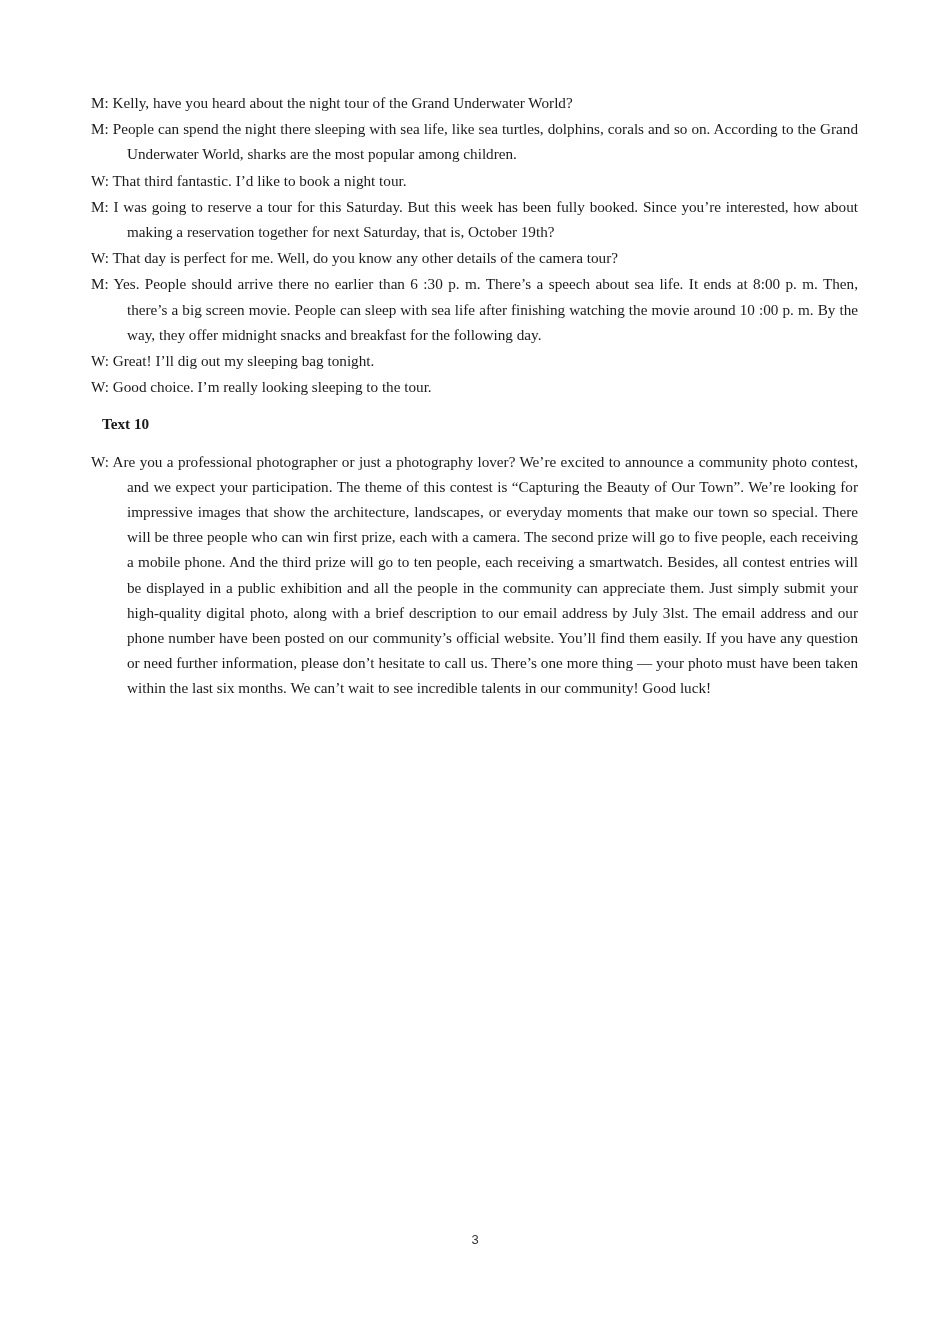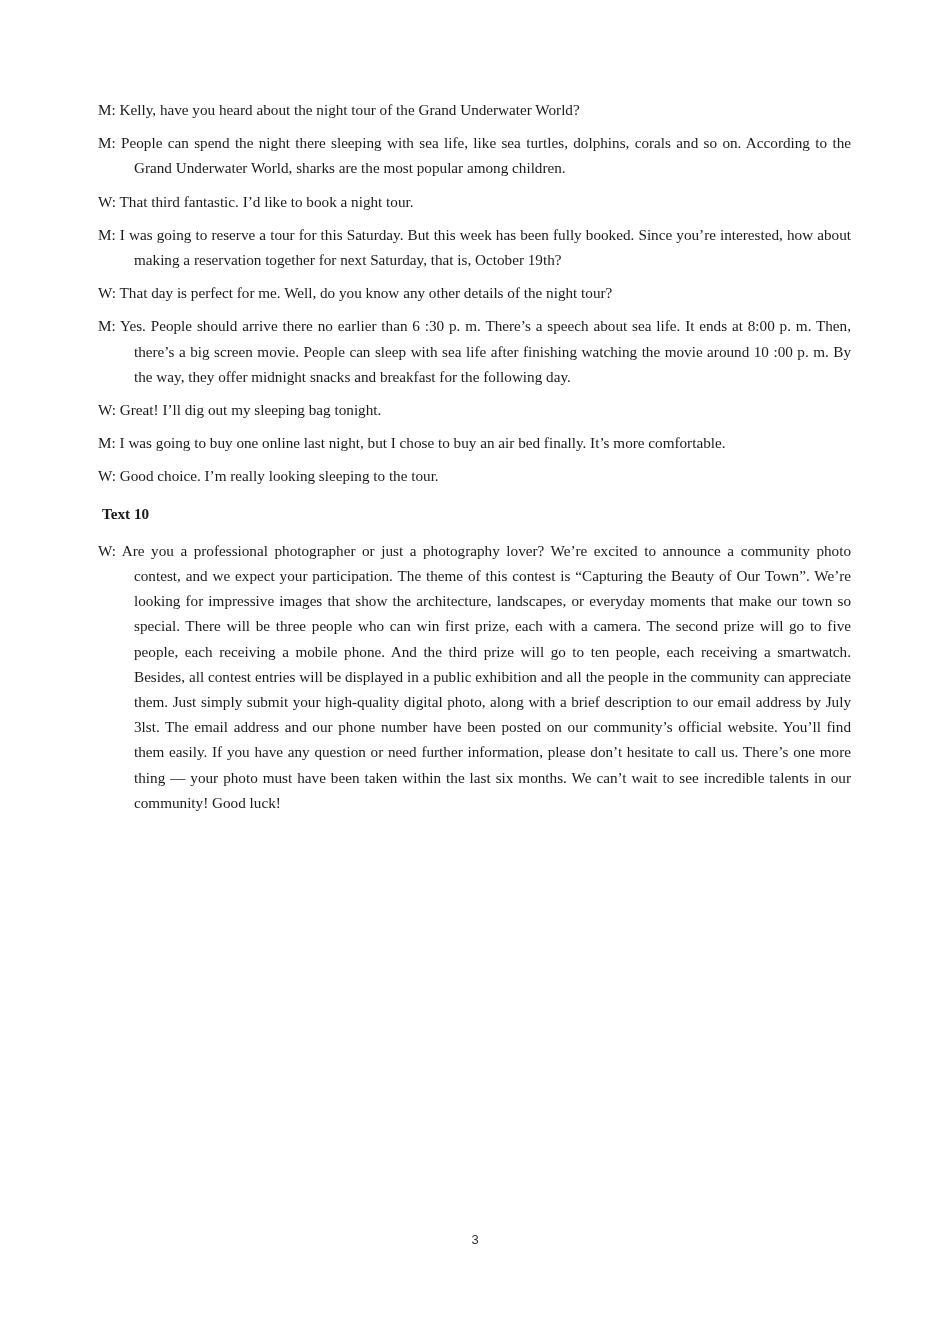--- a/index.html
+++ b/index.html
@@ -1,40 +1,39 @@
 <!DOCTYPE html>
 <html><head>
 <meta charset="utf-8">
 <style>
   html, body { margin:0; padding:0; background:#ffffff; }
   body { width:950px; height:1343px; position:relative; overflow:hidden;
          font-family:"Liberation Serif", serif; color:#1a1a1a; }
   .page { position:absolute; left:0; top:0; width:950px; height:1343px; }
   .content { position:absolute; left:90px; top:89px; width:769px; font-size:15.2px; line-height:25.2px; }
-  .para { margin:8px; text-align:justify; text-align-last:left; }
+  .para { margin:1px; text-align:justify; text-align-last:left; }
   .para .spk { }
   .para.hang { padding-left:36px; text-indent:-36px; }
   .heading { font-weight:bold; margin:12px; font-size:15.2px; line-height:25.2px; }
   .pagenum { position:absolute; top:1232px; left:0; width:950px; text-align:center;
              font-family:"Liberation Sans", sans-serif; font-size:13px; color:#333; }
 </style>
 </head>
 <body>
 
 <div class="page">
   <div class="content">
 
     <p class="para hang"><span class="spk">M:</span> <span>Kelly, have you heard about the night tour of the Grand Underwater World?</span></p>
     <p class="para hang"><span class="spk">M:</span> <span>People can spend the night there sleeping with sea life, like sea turtles, dolphins, corals and so on. According to the Grand Underwater World, sharks are the most popular among children.</span></p>
     <p class="para hang"><span class="spk">W:</span> <span>That third fantastic. I’d like to book a night tour.</span></p>
     <p class="para hang"><span class="spk">M:</span> <span>I was going to reserve a tour for this Saturday. But this week has been fully booked. Since you’re interested, how about making a reservation together for next Saturday, that is, October 19th?</span></p>
-    <p class="para hang"><span class="spk">W:</span> <span>That day is perfect for me. Well, do you know any other details of the night tour?</span></p>
+    <p class="para hang"><span class="spk">W:</span> <span>That day is perfect for me. Well, do you know any other details of the camera tour?</span></p>
     <p class="para hang"><span class="spk">M:</span> <span>Yes. People should arrive there no earlier than 6 :30 p. m. There’s a speech about sea life. It ends at 8:00 p. m. Then, there’s a big screen movie. People can sleep with sea life after finishing watching the movie around 10 :00 p. m. By the way, they offer midnight snacks and breakfast for the following day.</span></p>
     <p class="para hang"><span class="spk">W:</span> <span>Great! I’ll dig out my sleeping bag tonight.</span></p>
-    <p class="para hang"><span class="spk">M:</span> <span>I was going to buy one online last night, but I chose to buy an air bed finally. It’s more comfortable.</span></p>
     <p class="para hang"><span class="spk">W:</span> <span>Good choice. I’m really looking sleeping to the tour.</span></p>
 
     <p class="heading">Text 10</p>
 
     <p class="para hang"><span class="spk">W:</span> <span>Are you a professional photographer or just a photography lover? We’re excited to announce a community photo contest, and we expect your participation. The theme of this contest is “Capturing the Beauty of Our Town”. We’re looking for impressive images that show the architecture, landscapes, or everyday moments that make our town so special. There will be three people who can win first prize, each with a camera. The second prize will go to five people, each receiving a mobile phone. And the third prize will go to ten people, each receiving a smartwatch. Besides, all contest entries will be displayed in a public exhibition and all the people in the community can appreciate them. Just simply submit your high-quality digital photo, along with a brief description to our email address by July 3lst. The email address and our phone number have been posted on our community’s official website. You’ll find them easily. If you have any question or need further information, please don’t hesitate to call us. There’s one more thing — your photo must have been taken within the last six months. We can’t wait to see incredible talents in our community! Good luck!</span></p>
 
   </div>
 
   <div class="pagenum">3</div>
 </div>

